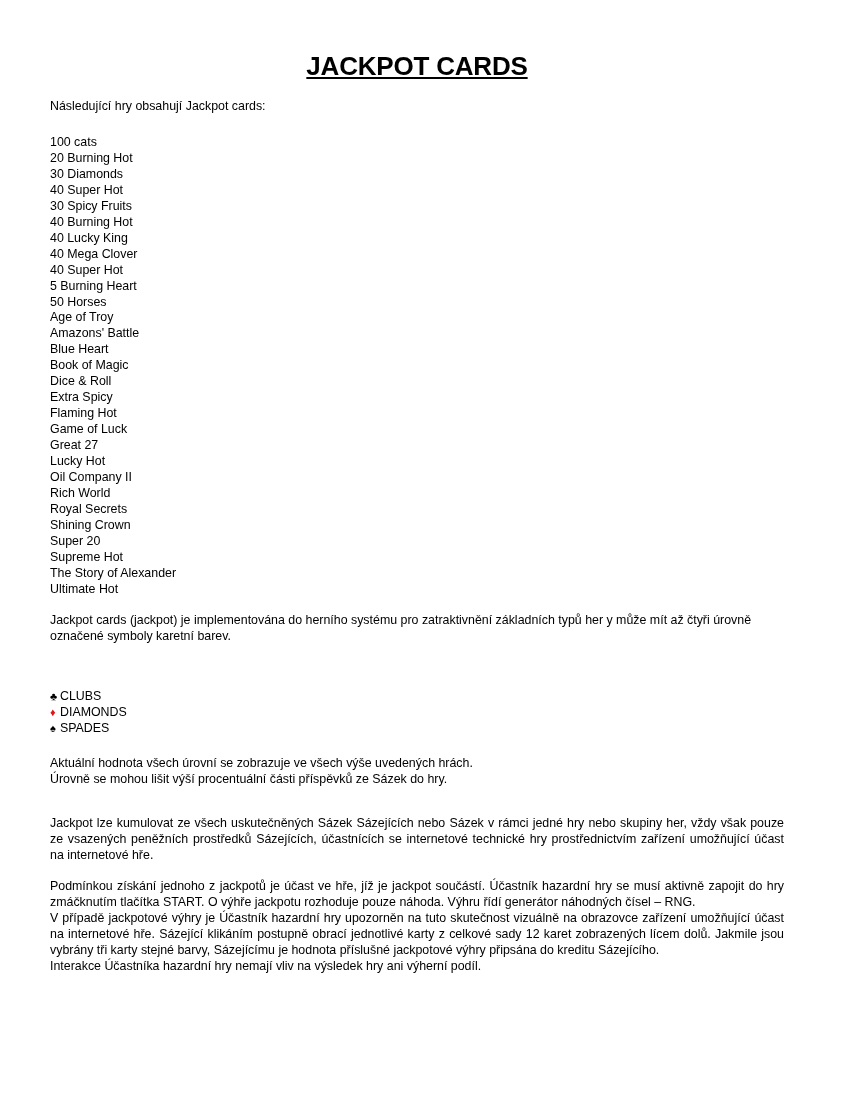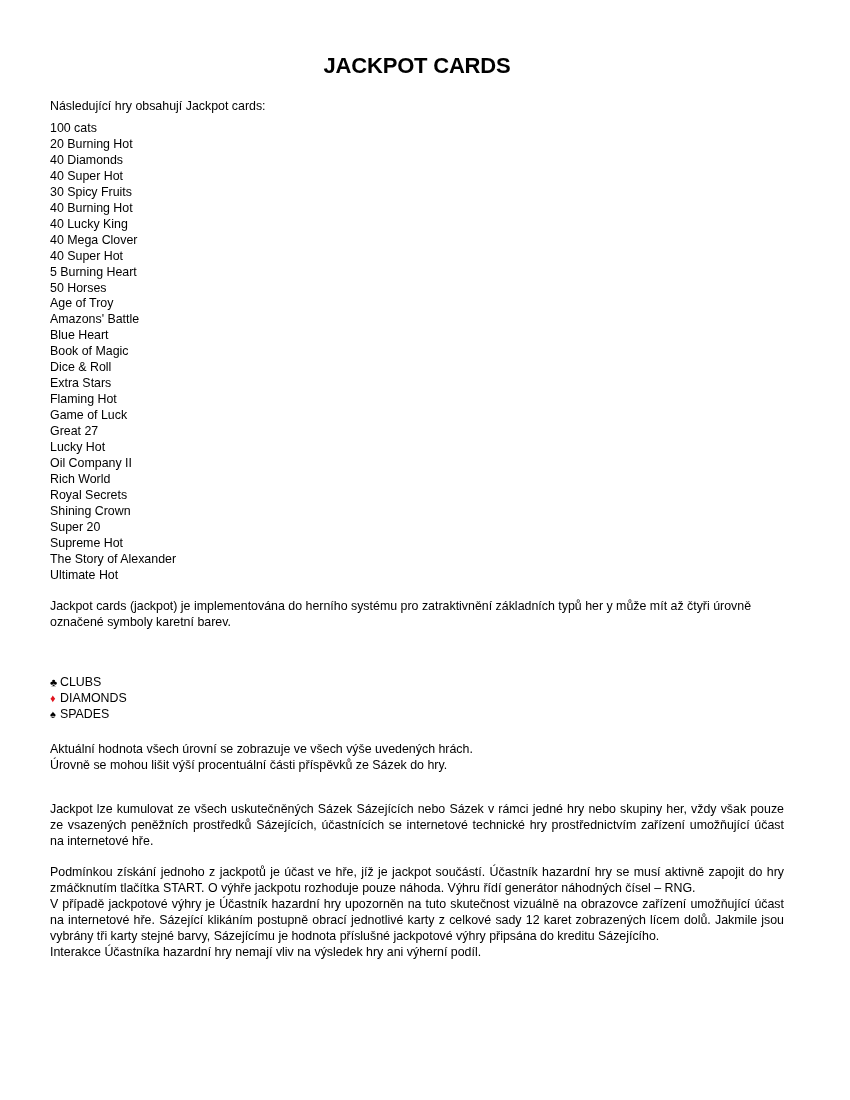--- a/index.html
+++ b/index.html
@@ -13,66 +13,67 @@
     }
     .page {
       position: absolute;
       left: 50px;
       top: 48px;
       width: 734px;
     }
     .title {
       text-align: center;
       font-weight: bold;
-      font-size: 22px;
+      font-size: 26px;
       line-height: 36px;
       margin: 0 0 14px 0;
       letter-spacing: -0.2px;
+      text-decoration: underline;
     }
     .text {
       font-size: 12.4px;
       line-height: 16px;
       margin: 0;
     }
-    .intro { margin-bottom: 7px; }
+    .intro { margin-bottom: 21px; }
     .games { list-style: none; padding: 0; margin: 0 0 14px 0; }
     .games li { font-size: 12.4px; line-height: 15.95px; }
     .p-justify { text-align: justify; }
     .suits { list-style: none; padding: 0; margin: 44px 0 19px 0; }
     .suits li { font-size: 12.4px; line-height: 16px; }
     .suit-icon { display: inline-block; width: 10px; font-size: 11px; }
     .gap-16 { margin-top: 28px; }
     .gap-15 { margin-top: 15px; }
   </style>
 </head>
 <body>
 
 <div class="page">
   <h1 class="title">JACKPOT CARDS</h1>
 
   <p class="text intro">Následující hry obsahují Jackpot cards:</p>
 
   <ul class="games">
     <li>100 cats</li>
     <li>20 Burning Hot</li>
-    <li>40 Diamonds</li>
+    <li>30 Diamonds</li>
     <li>40 Super Hot</li>
     <li>30 Spicy Fruits</li>
     <li>40 Burning Hot</li>
     <li>40 Lucky King</li>
     <li>40 Mega Clover</li>
     <li>40 Super Hot</li>
     <li>5 Burning Heart</li>
     <li>50 Horses</li>
     <li>Age of Troy</li>
     <li>Amazons' Battle</li>
     <li>Blue Heart</li>
     <li>Book of Magic</li>
     <li>Dice &amp; Roll</li>
-    <li>Extra Stars</li>
+    <li>Extra Spicy</li>
     <li>Flaming Hot</li>
     <li>Game of Luck</li>
     <li>Great 27</li>
     <li>Lucky Hot</li>
     <li>Oil Company II</li>
     <li>Rich World</li>
     <li>Royal Secrets</li>
     <li>Shining Crown</li>
     <li>Super 20</li>
     <li>Supreme Hot</li>

